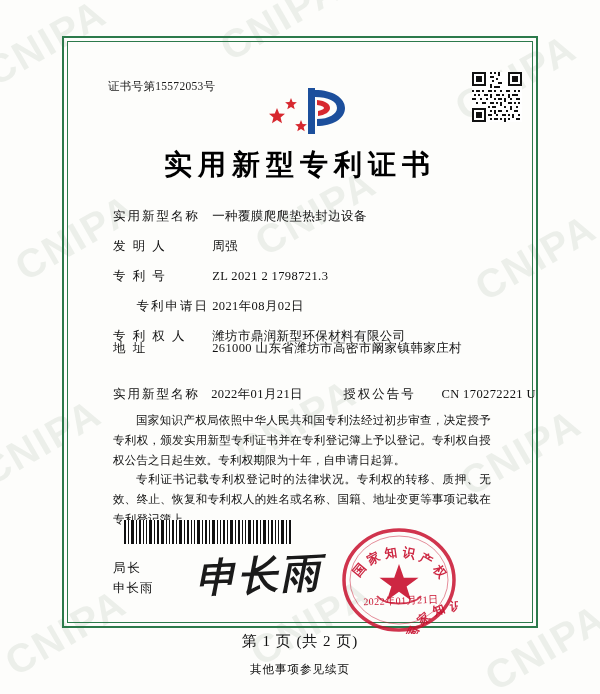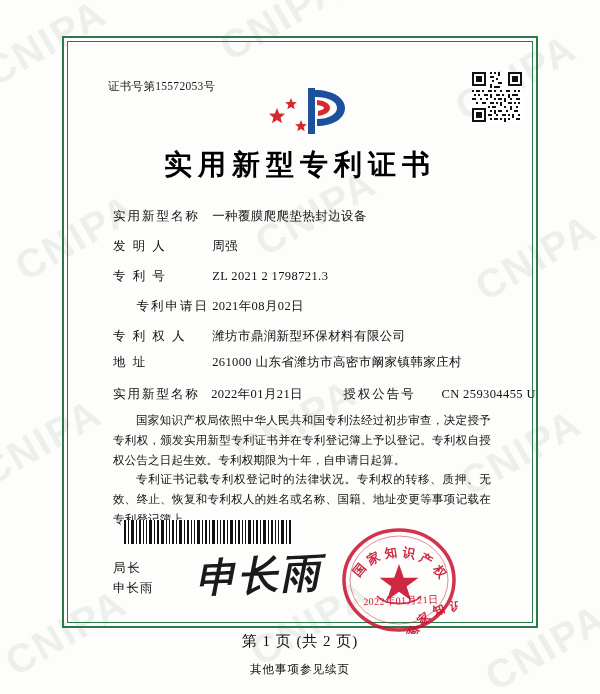--- a/index.html
+++ b/index.html
@@ -119,21 +119,21 @@
     display: inline-block;
     width: 96px;
     letter-spacing: 2px;
   }
   .field .val { letter-spacing: 0.4px; }
   .f1 { top: 208px; }
   .f2 { top: 238px; }
   .f3 { top: 268px; }
   .f4 { top: 298px; text-align: right; }
   .f5 { top: 328px; }
-  .f6 { top: 354px; }
+  .f6 { top: 340px; }
   .f7 { top: 386px; }
   .f7 .lbl2 {
     display: inline-block;
     width: 95px;
     letter-spacing: 2px;
   }
   .f7 .gap { display: inline-block; width: 34px; }
 
   
   .para {
@@ -378,21 +378,21 @@
   </div>
   <div class="field f6">
     <span class="lbl">地 址</span>
     <span class="val">261000 山东省潍坊市高密市阚家镇韩家庄村</span>
   </div>
   <div class="field f7">
     <span class="lbl2">实用新型名称</span>
     <span class="val">2022年01月21日</span>
     <span class="gap"></span>
     <span class="lbl2">授权公告号</span>
-    <span class="val">CN 259304455 U</span>
+    <span class="val">CN 170272221 U</span>
   </div>
 
   <div class="para p1">国家知识产权局依照中华人民共和国专利法经过初步审查，决定授予专利权，颁发实用新型专利证书并在专利登记簿上予以登记。专利权自授权公告之日起生效。专利权期限为十年，自申请日起算。</div>
   <div class="para p2">专利证书记载专利权登记时的法律状况。专利权的转移、质押、无效、终止、恢复和专利权人的姓名或名称、国籍、地址变更等事项记载在专利登记簿上。</div>
 
   <div id="barcode">
     <svg width="168" height="24" shape-rendering="crispEdges">
       <rect width="168" height="24" fill="#ffffff"></rect>
       <g fill="#111111">
         <rect x="0" y="0" width="2" height="24"></rect>

